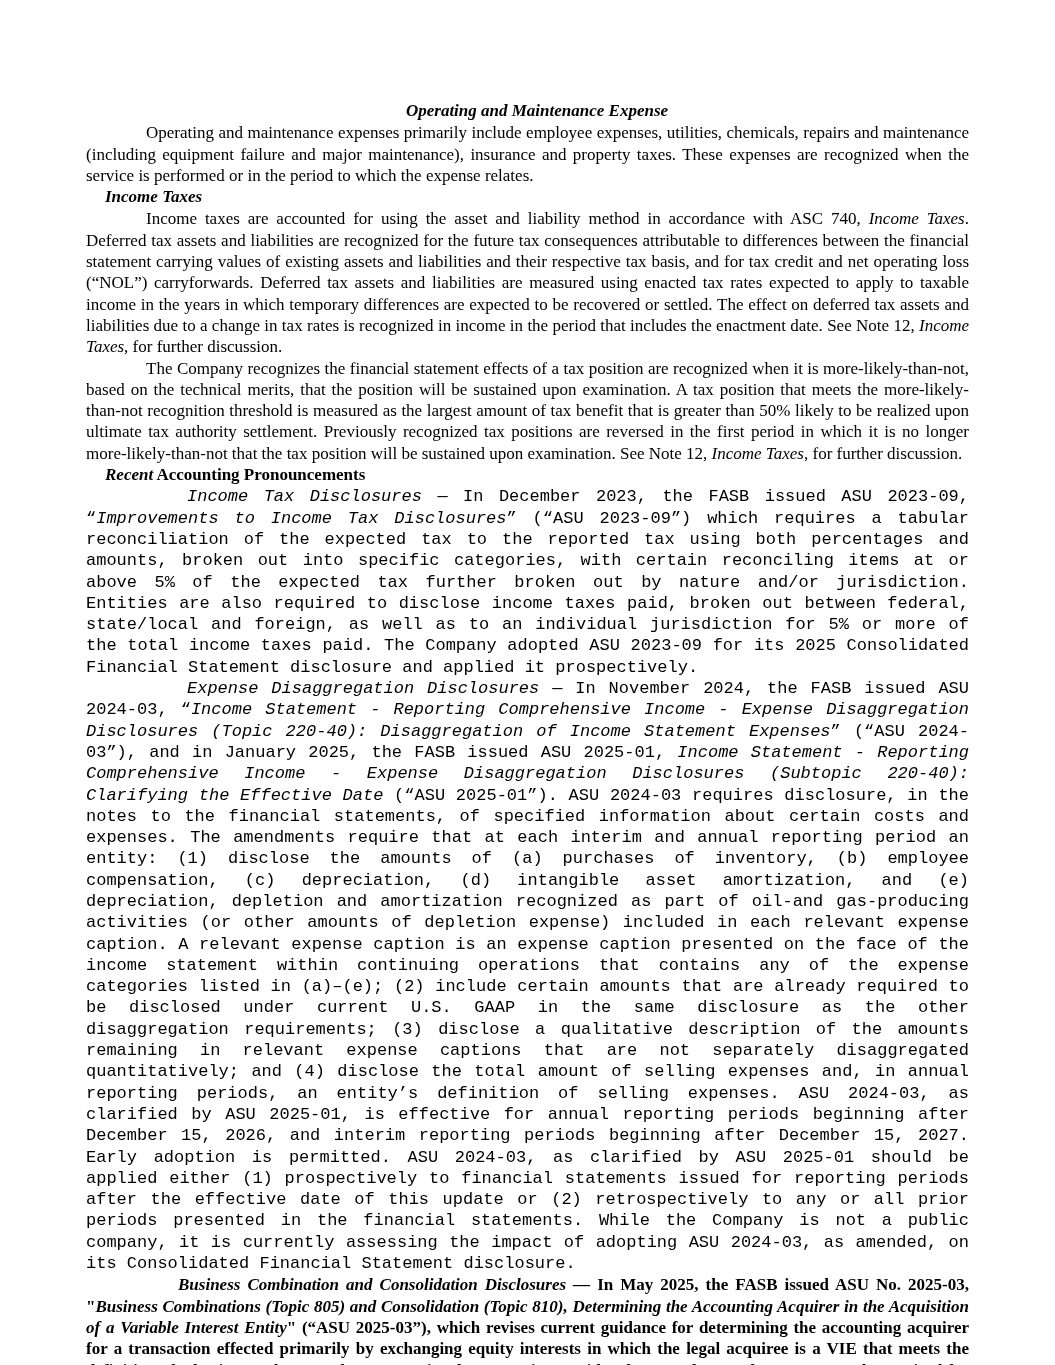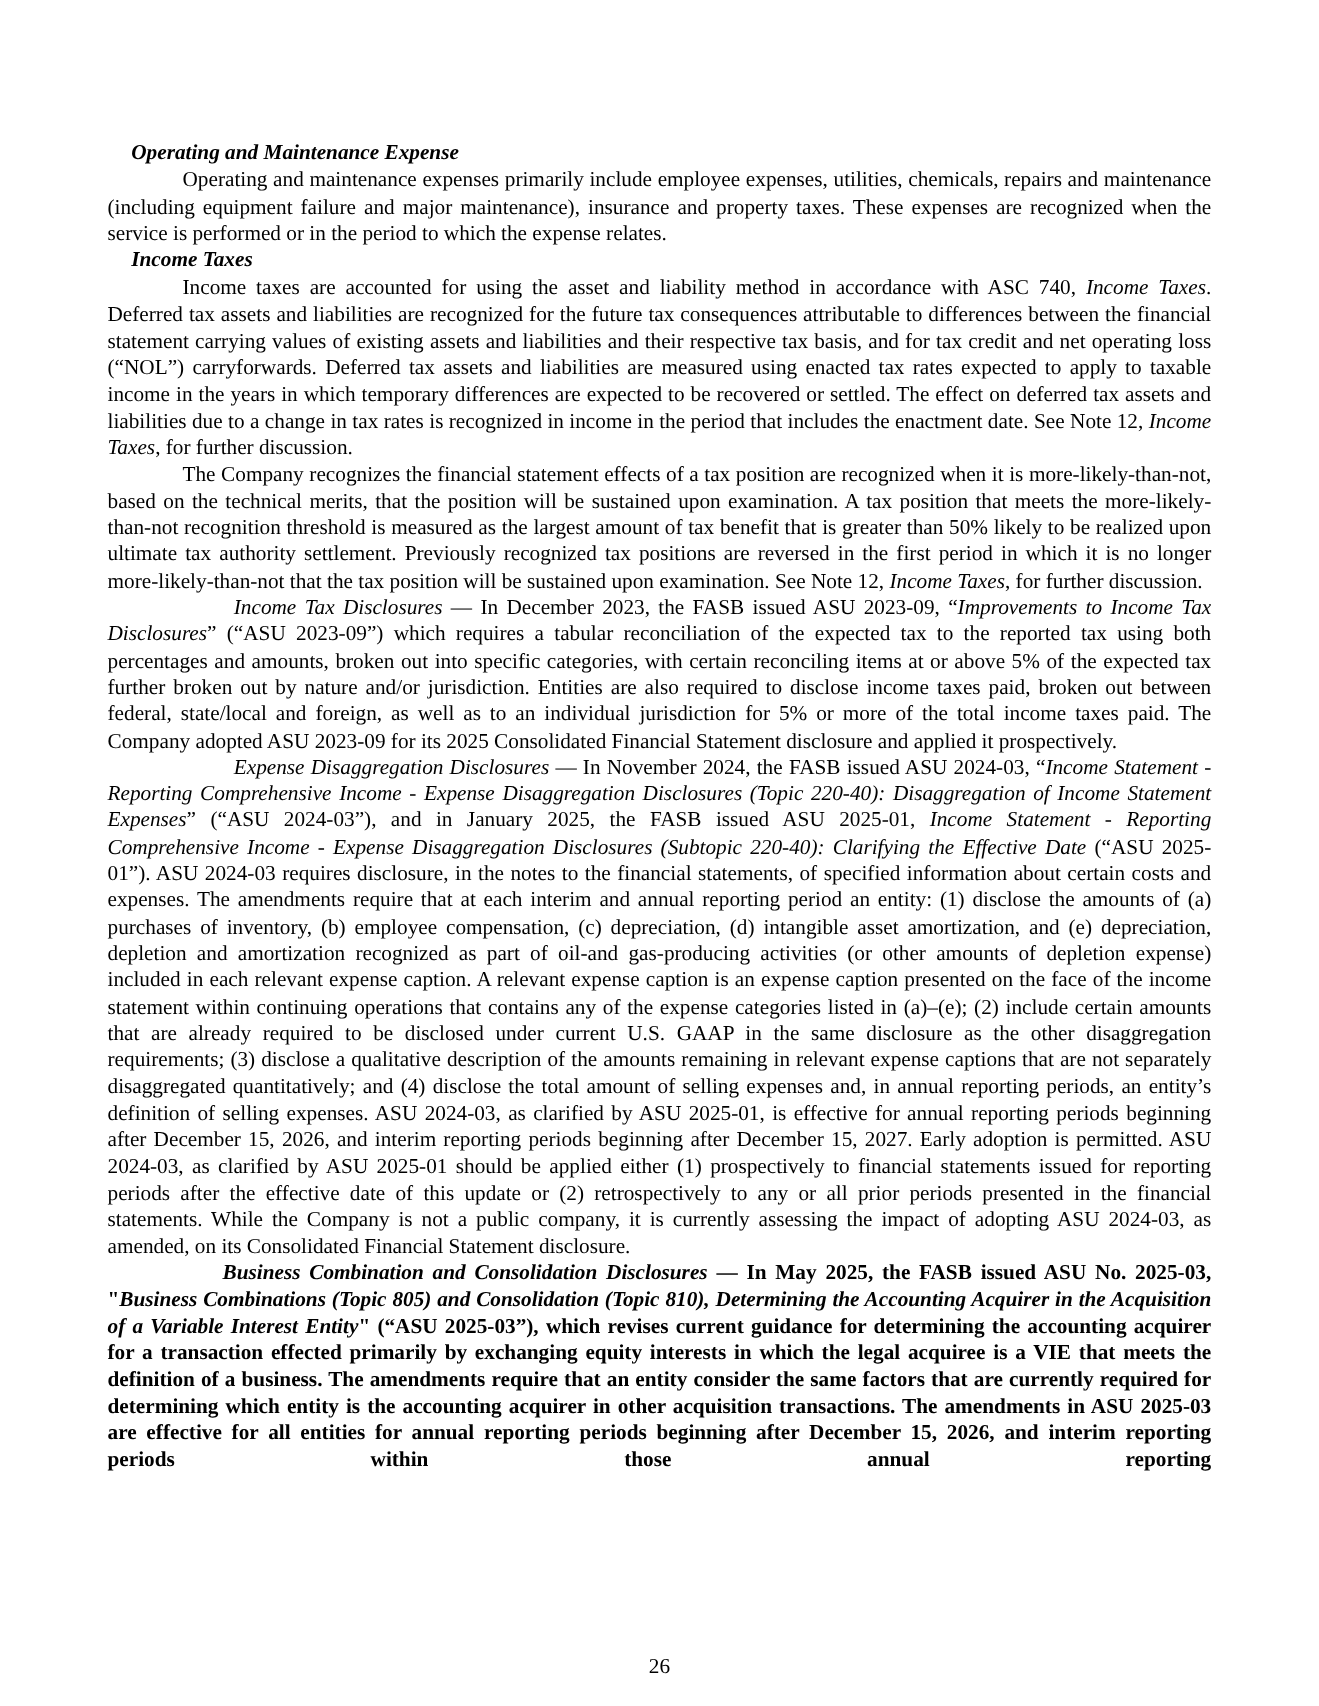--- a/index.html
+++ b/index.html
@@ -24,52 +24,54 @@
   .doc-body p {
     margin: 0;
   }
   .heading {
     margin-top: 16px;
     margin-bottom: 0;
     padding-left: 19px;
     text-align: left;
   }
   .heading:first-child {
-    margin-top: 12px;
+    margin-top: 1px;
+    text-align: center;
   }
   .para {
     margin-top: 11px;
     text-align: justify;
   }
   .heading + .para {
     margin-top: 1px;
   }
   .indent-sm { text-indent: 60px; }
   .indent-md { text-indent: 92px; font-weight: bold; }
-  .indent-lg { text-indent: 101px; }
+  .indent-lg { text-indent: 101px; font-family: Liberation Mono, monospace; }
   .cutoff { text-align-last: justify; }
   .s-i  { font-style: italic; }
   .s-b  { font-weight: bold; }
   .s-bi { font-weight: bold; font-style: italic; }
   .page-footer {
     margin-top: auto;
     text-align: center;
     padding-bottom: 22px;
   }
 </style>
 </head>
 <body>
 
 <div class="page">
   <main class="doc-body">
       <p class="heading"><span class="s-bi">Operating and Maintenance Expense</span></p>
       <p class="para indent-sm"><span>Operating and maintenance expenses primarily include employee expenses, utilities, chemicals, repairs and maintenance (including equipment failure and major maintenance), insurance and property taxes. These expenses are recognized when the service is performed or in the period to which the expense relates.</span></p>
       <p class="heading"><span class="s-bi">Income Taxes</span></p>
       <p class="para indent-sm"><span>Income taxes are accounted for using the asset and liability method in accordance with ASC 740, </span><span class="s-i">Income Taxes</span><span>. Deferred tax assets and liabilities are recognized for the future tax consequences attributable to differences between the financial statement carrying values of existing assets and liabilities and their respective tax basis, and for tax credit and net operating loss (“NOL”) carryforwards. Deferred tax assets and liabilities are measured using enacted tax rates expected to apply to taxable income in the years in which temporary differences are expected to be recovered or settled. The effect on deferred tax assets and liabilities due to a change in tax rates is recognized in income in the period that includes the enactment date. See Note 12, </span><span class="s-i">Income Taxes</span><span>, for further discussion.</span></p>
       <p class="para indent-sm"><span>The Company recognizes the financial statement effects of a tax position are recognized when it is more-likely-than-not, based on the technical merits, that the position will be sustained upon examination. A tax position that meets the more-likely-than-not recognition threshold is measured as the largest amount of tax benefit that is greater than 50% likely to be realized upon ultimate tax authority settlement. Previously recognized tax positions are reversed in the first period in which it is no longer more-likely-than-not that the tax position will be sustained upon examination. See Note 12, </span><span class="s-i">Income Taxes</span><span>, for further discussion.</span></p>
+      <p class="heading"><span class="s-bi">Recent</span><span class="s-b"> Accounting Pronouncements</span></p>
       <p class="para indent-lg"><span class="s-i">Income Tax Disclosures</span><span> — In December 2023, the FASB issued ASU 2023-09, “</span><span class="s-i">Improvements to Income Tax Disclosures</span><span>” (“ASU 2023-09”) which requires a tabular reconciliation of the expected tax to the reported tax using both percentages and amounts, broken out into specific categories, with certain reconciling items at or above 5% of the expected tax further broken out by nature and/or jurisdiction. Entities are also required to disclose income taxes paid, broken out between federal, state/local and foreign, as well as to an individual jurisdiction for 5% or more of the total income taxes paid. The Company adopted ASU 2023-09 for its 2025 Consolidated Financial Statement disclosure and applied it prospectively.</span></p>
       <p class="para indent-lg"><span class="s-i">Expense Disaggregation Disclosures</span><span> — In November 2024, the FASB issued ASU 2024-03, “</span><span class="s-i">Income Statement - Reporting Comprehensive Income - Expense Disaggregation Disclosures (Topic 220-40): Disaggregation of Income Statement Expenses</span><span>” (“ASU 2024-03”), and in January 2025, the FASB issued ASU 2025-01, </span><span class="s-i">Income Statement - Reporting Comprehensive Income - Expense Disaggregation Disclosures (Subtopic 220-40): Clarifying the Effective Date</span><span> (“ASU 2025-01”). ASU 2024-03 requires disclosure, in the notes to the financial statements, of specified information about certain costs and expenses. The amendments require that at each interim and annual reporting period an entity: (1) disclose the amounts of (a) purchases of inventory, (b) employee compensation, (c) depreciation, (d) intangible asset amortization, and (e) depreciation, depletion and amortization recognized as part of oil-and gas-producing activities (or other amounts of depletion expense) included in each relevant expense caption. A relevant expense caption is an expense caption presented on the face of the income statement within continuing operations that contains any of the expense categories listed in (a)–(e); (2) include certain amounts that are already required to be disclosed under current U.S. GAAP in the same disclosure as the other disaggregation requirements; (3) disclose a qualitative description of the amounts remaining in relevant expense captions that are not separately disaggregated quantitatively; and (4) disclose the total amount of selling expenses and, in annual reporting periods, an entity’s definition of selling expenses. ASU 2024-03, as clarified by ASU 2025-01, is effective for annual reporting periods beginning after December 15, 2026, and interim reporting periods beginning after December 15, 2027. Early adoption is permitted. ASU 2024-03, as clarified by ASU 2025-01 should be applied either (1) prospectively to financial statements issued for reporting periods after the effective date of this update or (2) retrospectively to any or all prior periods presented in the financial statements. While the Company is not a public company, it is currently assessing the impact of adopting ASU 2024-03, as amended, on its Consolidated Financial Statement disclosure.</span></p>
       <p class="para indent-md cutoff"><span class="s-i">Business Combination and Consolidation Disclosures</span><span> — In May 2025, the FASB issued ASU No. 2025-03, "</span><span class="s-i">Business Combinations (Topic 805) and Consolidation (Topic 810), Determining the Accounting Acquirer in the Acquisition of a Variable Interest Entity</span><span>" (“ASU 2025-03”), which revises current guidance for determining the accounting acquirer for a transaction effected primarily by exchanging equity interests in which the legal acquiree is a VIE that meets the definition of a business. The amendments require that an entity consider the same factors that are currently required for determining which entity is the accounting acquirer in other acquisition transactions. The amendments in ASU 2025-03 are effective for all entities for annual reporting periods beginning after December 15, 2026, and interim reporting periods within those annual reporting</span></p>
     </main>
   <footer class="page-footer">
     <span>26</span>
   </footer>
 </div>
 
 </body></html>

